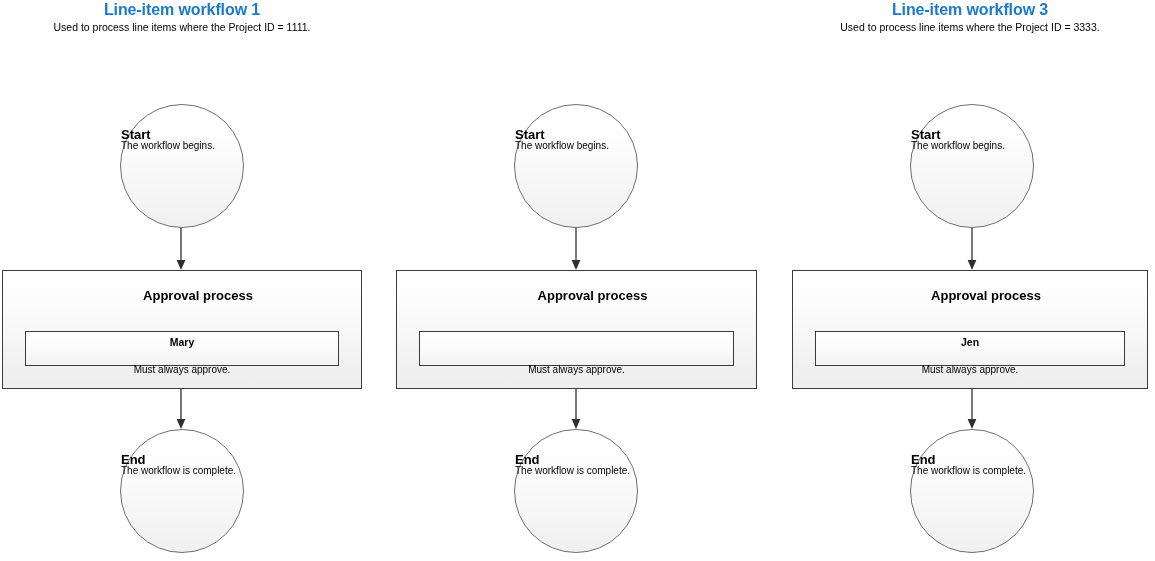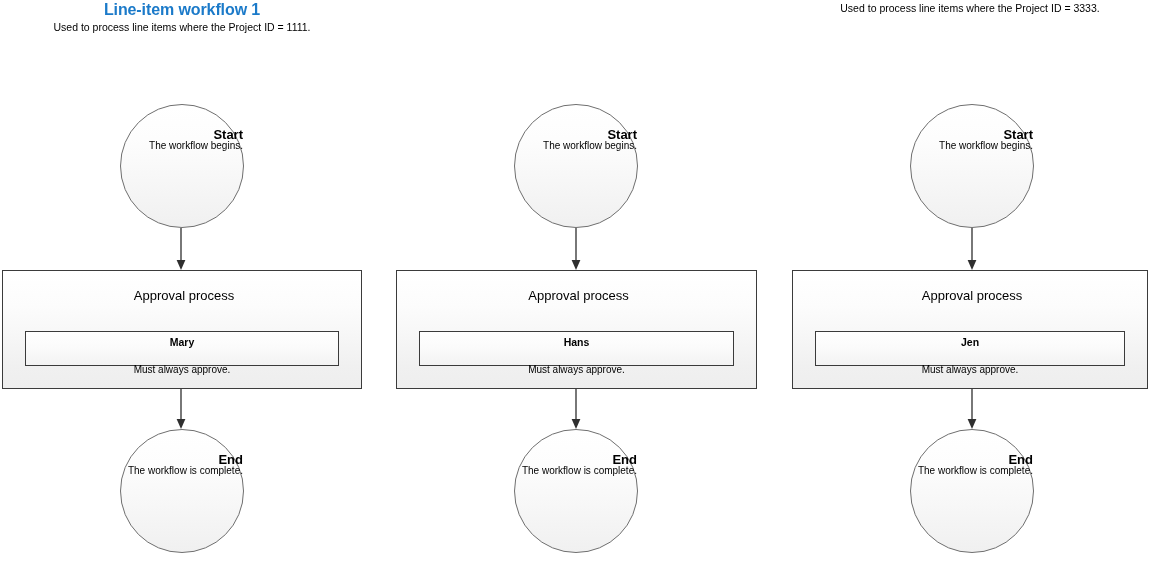--- a/index.html
+++ b/index.html
@@ -61,21 +61,21 @@
 
   
   .circle {
     position: absolute;
     width: 124px;
     height: 124px;
     border-radius: 50%;
     border: 1px solid #6f6f6f;
     box-sizing: border-box;
     background: linear-gradient(to bottom, #ffffff 0%, #fdfdfd 28%, #f7f7f7 62%, #f0f0f0 100%);
-    text-align: right;
+    text-align: left;
   }
   .circle-start { top: 104px; }
   .circle-end   { top: 429px; }
 
   .circle-title {
     position: absolute;
     left: 0;
     width: 100%;
     top: 22px;
     font-size: 13px;
@@ -101,25 +101,25 @@
     left: 0;
     width: 100%;
     height: 119px;
     border: 1.3px solid #3b3b3b;
     box-sizing: border-box;
     background: linear-gradient(to bottom, #ffffff 0%, #fcfcfc 30%, #f6f6f6 58%, #f0f0f0 82%, #eeeeee 100%);
   }
   .process-title {
     position: absolute;
     top: 16px;
-    left: 2px;
+    left: 16px;
     width: 100%;
     text-align: center;
     font-size: 13px;
-    font-weight: normal;
+    font-weight: bold;
     color: #000000;
     line-height: 17px;
   }
 
   
   .approver-box {
     position: absolute;
     top: 60px;
     left: 22px;
     right: 22px;
@@ -214,41 +214,41 @@
     <div class="connector" style="left: 173px; top: 228px; height: 43px;">
       <svg width="14" height="43" viewBox="0 0 14 43" aria-hidden="true">
         <line x1="7" y1="0" x2="7" y2="35" stroke="#2f2f2f" stroke-width="1.3"></line>
         <polygon points="7,42 2.6,32 11.4,32" fill="#2f2f2f"></polygon>
       </svg>
     </div>
 
     <div class="process-box">
       <div class="process-title">Approval process</div>
       <div class="approver-box">
-        <div class="approver-name">Hans</div>
         <div class="approver-rule">Must always approve.</div>
       </div>
     </div>
 
     <div class="connector" style="left: 173px; top: 389px; height: 41px;">
       <svg width="14" height="41" viewBox="0 0 14 41" aria-hidden="true">
         <line x1="7" y1="0" x2="7" y2="33" stroke="#2f2f2f" stroke-width="1.3"></line>
         <polygon points="7,40 2.6,30 11.4,30" fill="#2f2f2f"></polygon>
       </svg>
     </div>
 
     <div class="circle circle-end" style="left: 118px;">
       <div class="circle-title">End</div>
       <div class="circle-desc">The workflow is complete.</div>
     </div>
   </div>
 
   <div class="column col-3">
 
     <div class="wf-header">
+      <div class="wf-title">Line-item workflow 3</div>
       <div class="wf-subtitle">Used to process line items where the Project ID = 3333.</div>
     </div>
 
     <div class="circle circle-start" style="left: 118px;">
       <div class="circle-title">Start</div>
       <div class="circle-desc">The workflow begins.</div>
     </div>
 
     <div class="connector" style="left: 173px; top: 228px; height: 43px;">
       <svg width="14" height="43" viewBox="0 0 14 43" aria-hidden="true">

